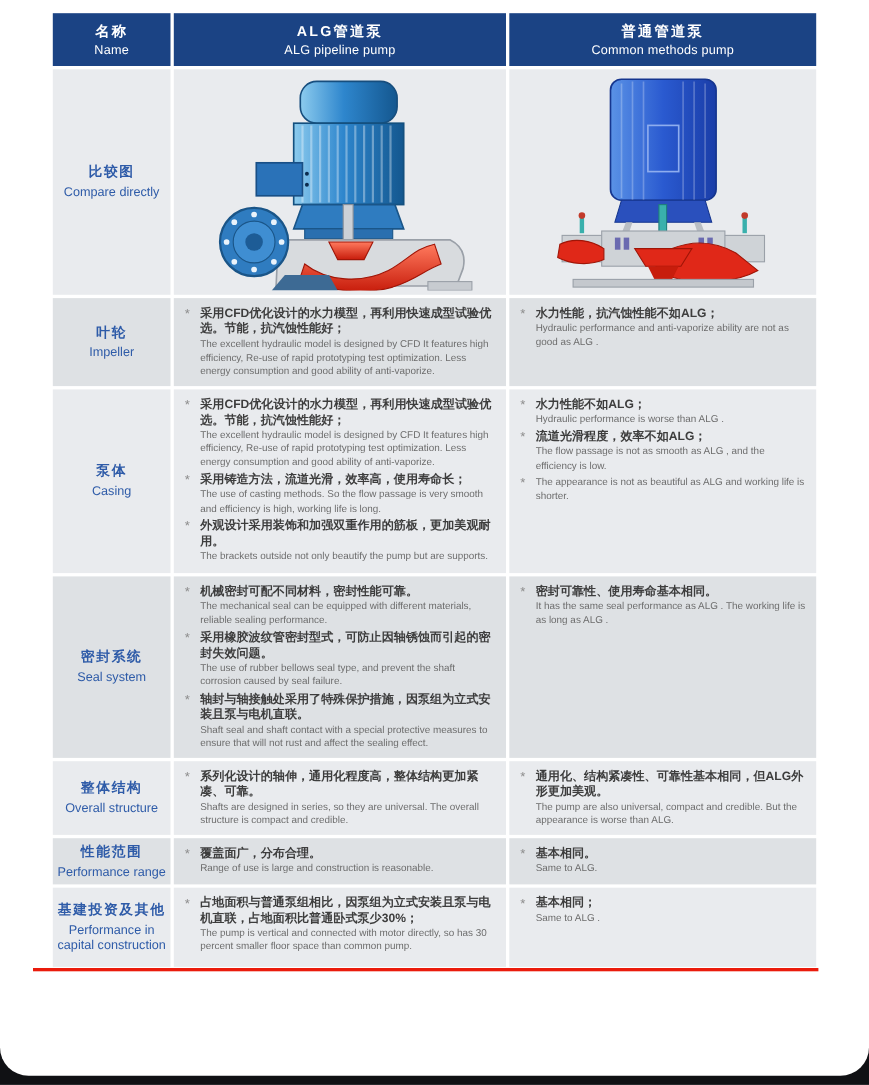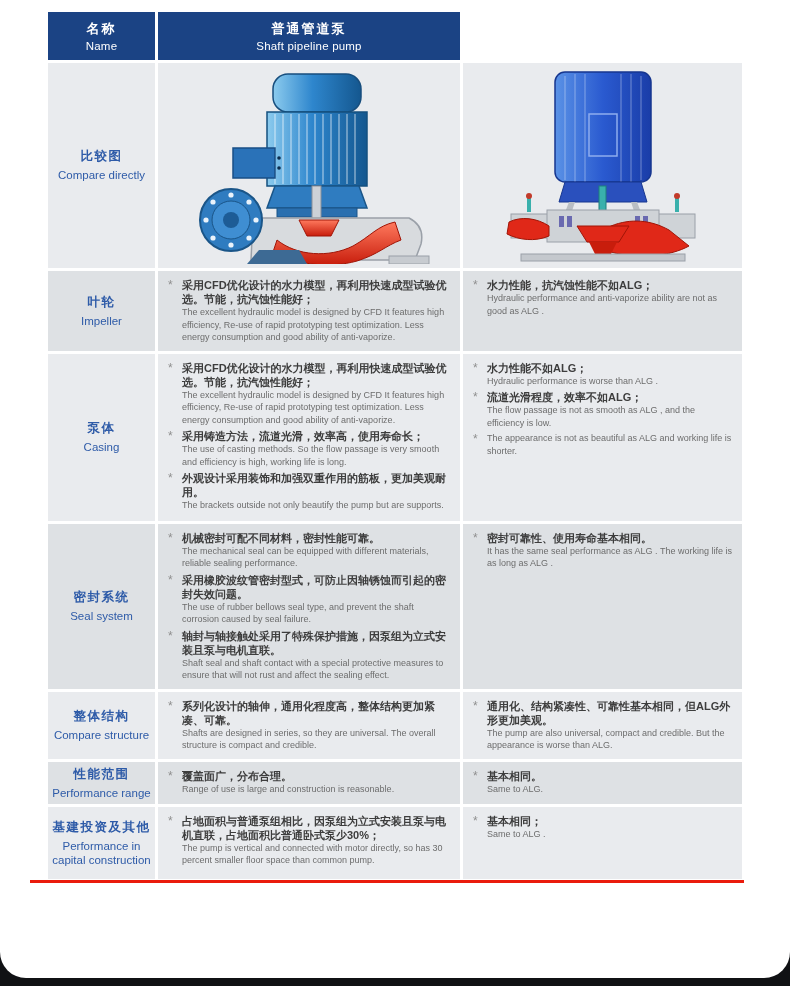--- a/index.html
+++ b/index.html
@@ -42,22 +42,26 @@
  <div class="page">
   <div class="table-wrap">
    <div class="cmp-table">
 
     <div class="row">
       <div class="hdr-cell">
         <div class="hdr-zh">名称</div>
         <div class="hdr-en">Name</div>
       </div>
       <div class="hdr-cell">
+        <div class="hdr-zh">ALG管道泵</div>
+        <div class="hdr-en">ALG pipeline pump</div>
+      </div>
+      <div class="hdr-cell">
         <div class="hdr-zh">普通管道泵</div>
-        <div class="hdr-en">Shaft pipeline pump</div>
+        <div class="hdr-en">Common methods pump</div>
       </div>
     </div>
 
     <div class="row r-compare">
       <div class="label-cell bg-l">
         <div class="label-zh">比较图</div>
         <div class="label-en">Compare directly</div>
       </div>
       <div class="img-cell bg-l">
 
@@ -290,21 +294,21 @@
             <div class="zh-t">密封可靠性、使用寿命基本相同。</div>
             <div class="en-t">It has the same seal performance as ALG . The working life is as long as ALG .</div>
           </span>
         </div>
       </div>
     </div>
 
     <div class="row r-overall">
       <div class="label-cell bg-l">
         <div class="label-zh">整体结构</div>
-        <div class="label-en">Compare structure</div>
+        <div class="label-en">Overall structure</div>
       </div>
       <div class="content-cell bg-l">
         <div class="bullet">
           <span class="mark">*</span>
           <span>
             <div class="zh-t">系列化设计的轴伸，通用化程度高，整体结构更加紧凑、可靠。</div>
             <div class="en-t">Shafts are designed in series, so they are universal. The overall structure is compact and credible.</div>
           </span>
         </div>
       </div>

